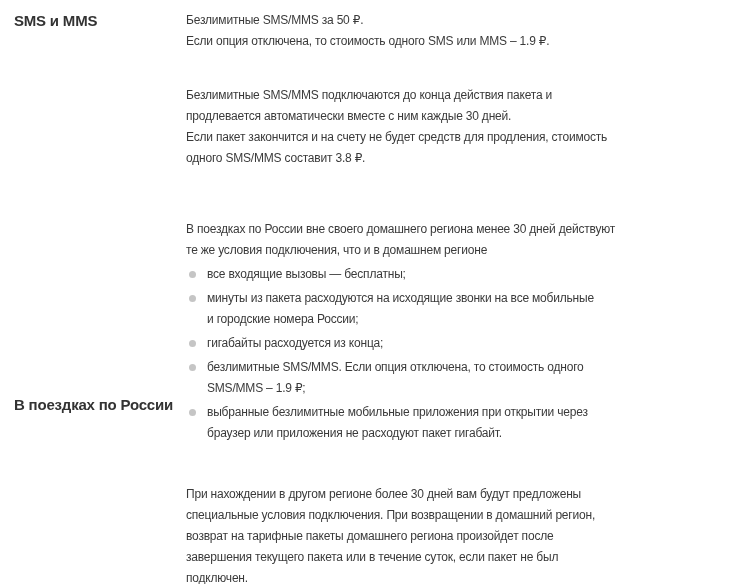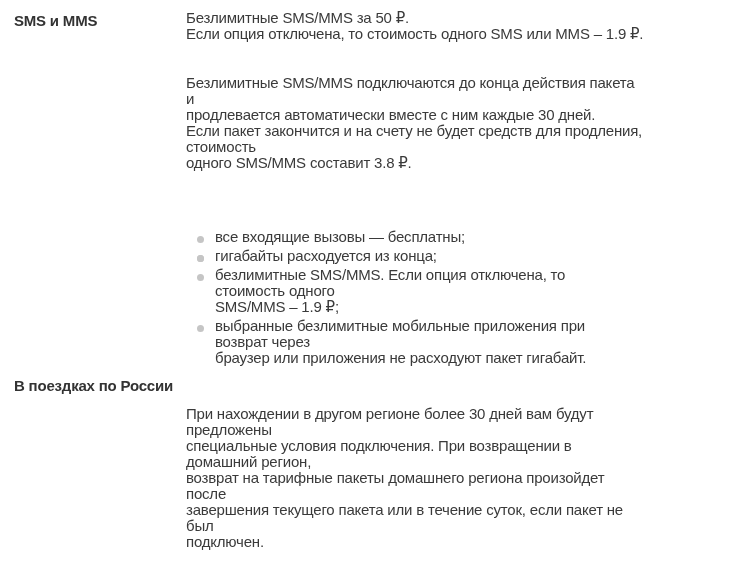--- a/index.html
+++ b/index.html
@@ -35,34 +35,34 @@
     margin: 0;
     font-size: 15px;
     line-height: 21px;
     font-weight: bold;
     color: #333333;
     letter-spacing: -0.2px;
   }
   .section-content {
     flex: 1 1 auto;
     min-width: 0;
-    font-size: 15px;
-    line-height: 16px;
+    font-size: 12px;
+    line-height: 21px;
     letter-spacing: -0.2px;
   }
   .para {
     margin: 0;
     white-space: pre-line;
   }
   .para + .para {
     margin-top: 33px;
   }
   ul.bullet-list {
     list-style: none;
-    margin: 8px;
+    margin: 0;
     padding: 0;
   }
   ul.bullet-list li {
     position: relative;
     padding-left: 21px;
     margin-top: 3px;
   }
   .bullet-dot {
     position: absolute;
     left: 3px;
@@ -92,27 +92,30 @@
       <p class="para">Безлимитные SMS/MMS подключаются до конца действия пакета и
 продлевается автоматически вместе с ним каждые 30 дней.
 Если пакет закончится и на счету не будет средств для продления, стоимость
 одного SMS/MMS составит 3.8 ₽.</p>
     </div>
   </section>
 
   <section class="section">
     <h2 class="section-label">В поездках по России</h2>
     <div class="section-content">
+      <p class="para">В поездках по России вне своего домашнего региона менее 30 дней действуют
+те же условия подключения, что и в домашнем регионе</p>
       <ul class="bullet-list">
         <li><span class="bullet-dot"></span><span class="li-text">все входящие вызовы — бесплатны;</span></li>
-        <li><span class="bullet-dot"></span></li>
+        <li><span class="bullet-dot"></span><span class="li-text">минуты из пакета расходуются на исходящие звонки на все мобильные
+и городские номера России;</span></li>
         <li><span class="bullet-dot"></span><span class="li-text">гигабайты расходуется из конца;</span></li>
         <li><span class="bullet-dot"></span><span class="li-text">безлимитные SMS/MMS. Если опция отключена, то стоимость одного
 SMS/MMS – 1.9 ₽;</span></li>
-        <li><span class="bullet-dot"></span><span class="li-text">выбранные безлимитные мобильные приложения при возврат через
+        <li><span class="bullet-dot"></span><span class="li-text">выбранные безлимитные мобильные приложения при открытии через
 браузер или приложения не расходуют пакет гигабайт.</span></li>
       </ul>
       <p class="para outro">При нахождении в другом регионе более 30 дней вам будут предложены
 специальные условия подключения. При возвращении в домашний регион,
 возврат на тарифные пакеты домашнего региона произойдет после
 завершения текущего пакета или в течение суток, если пакет не был
 подключен.</p>
     </div>
   </section>
 

